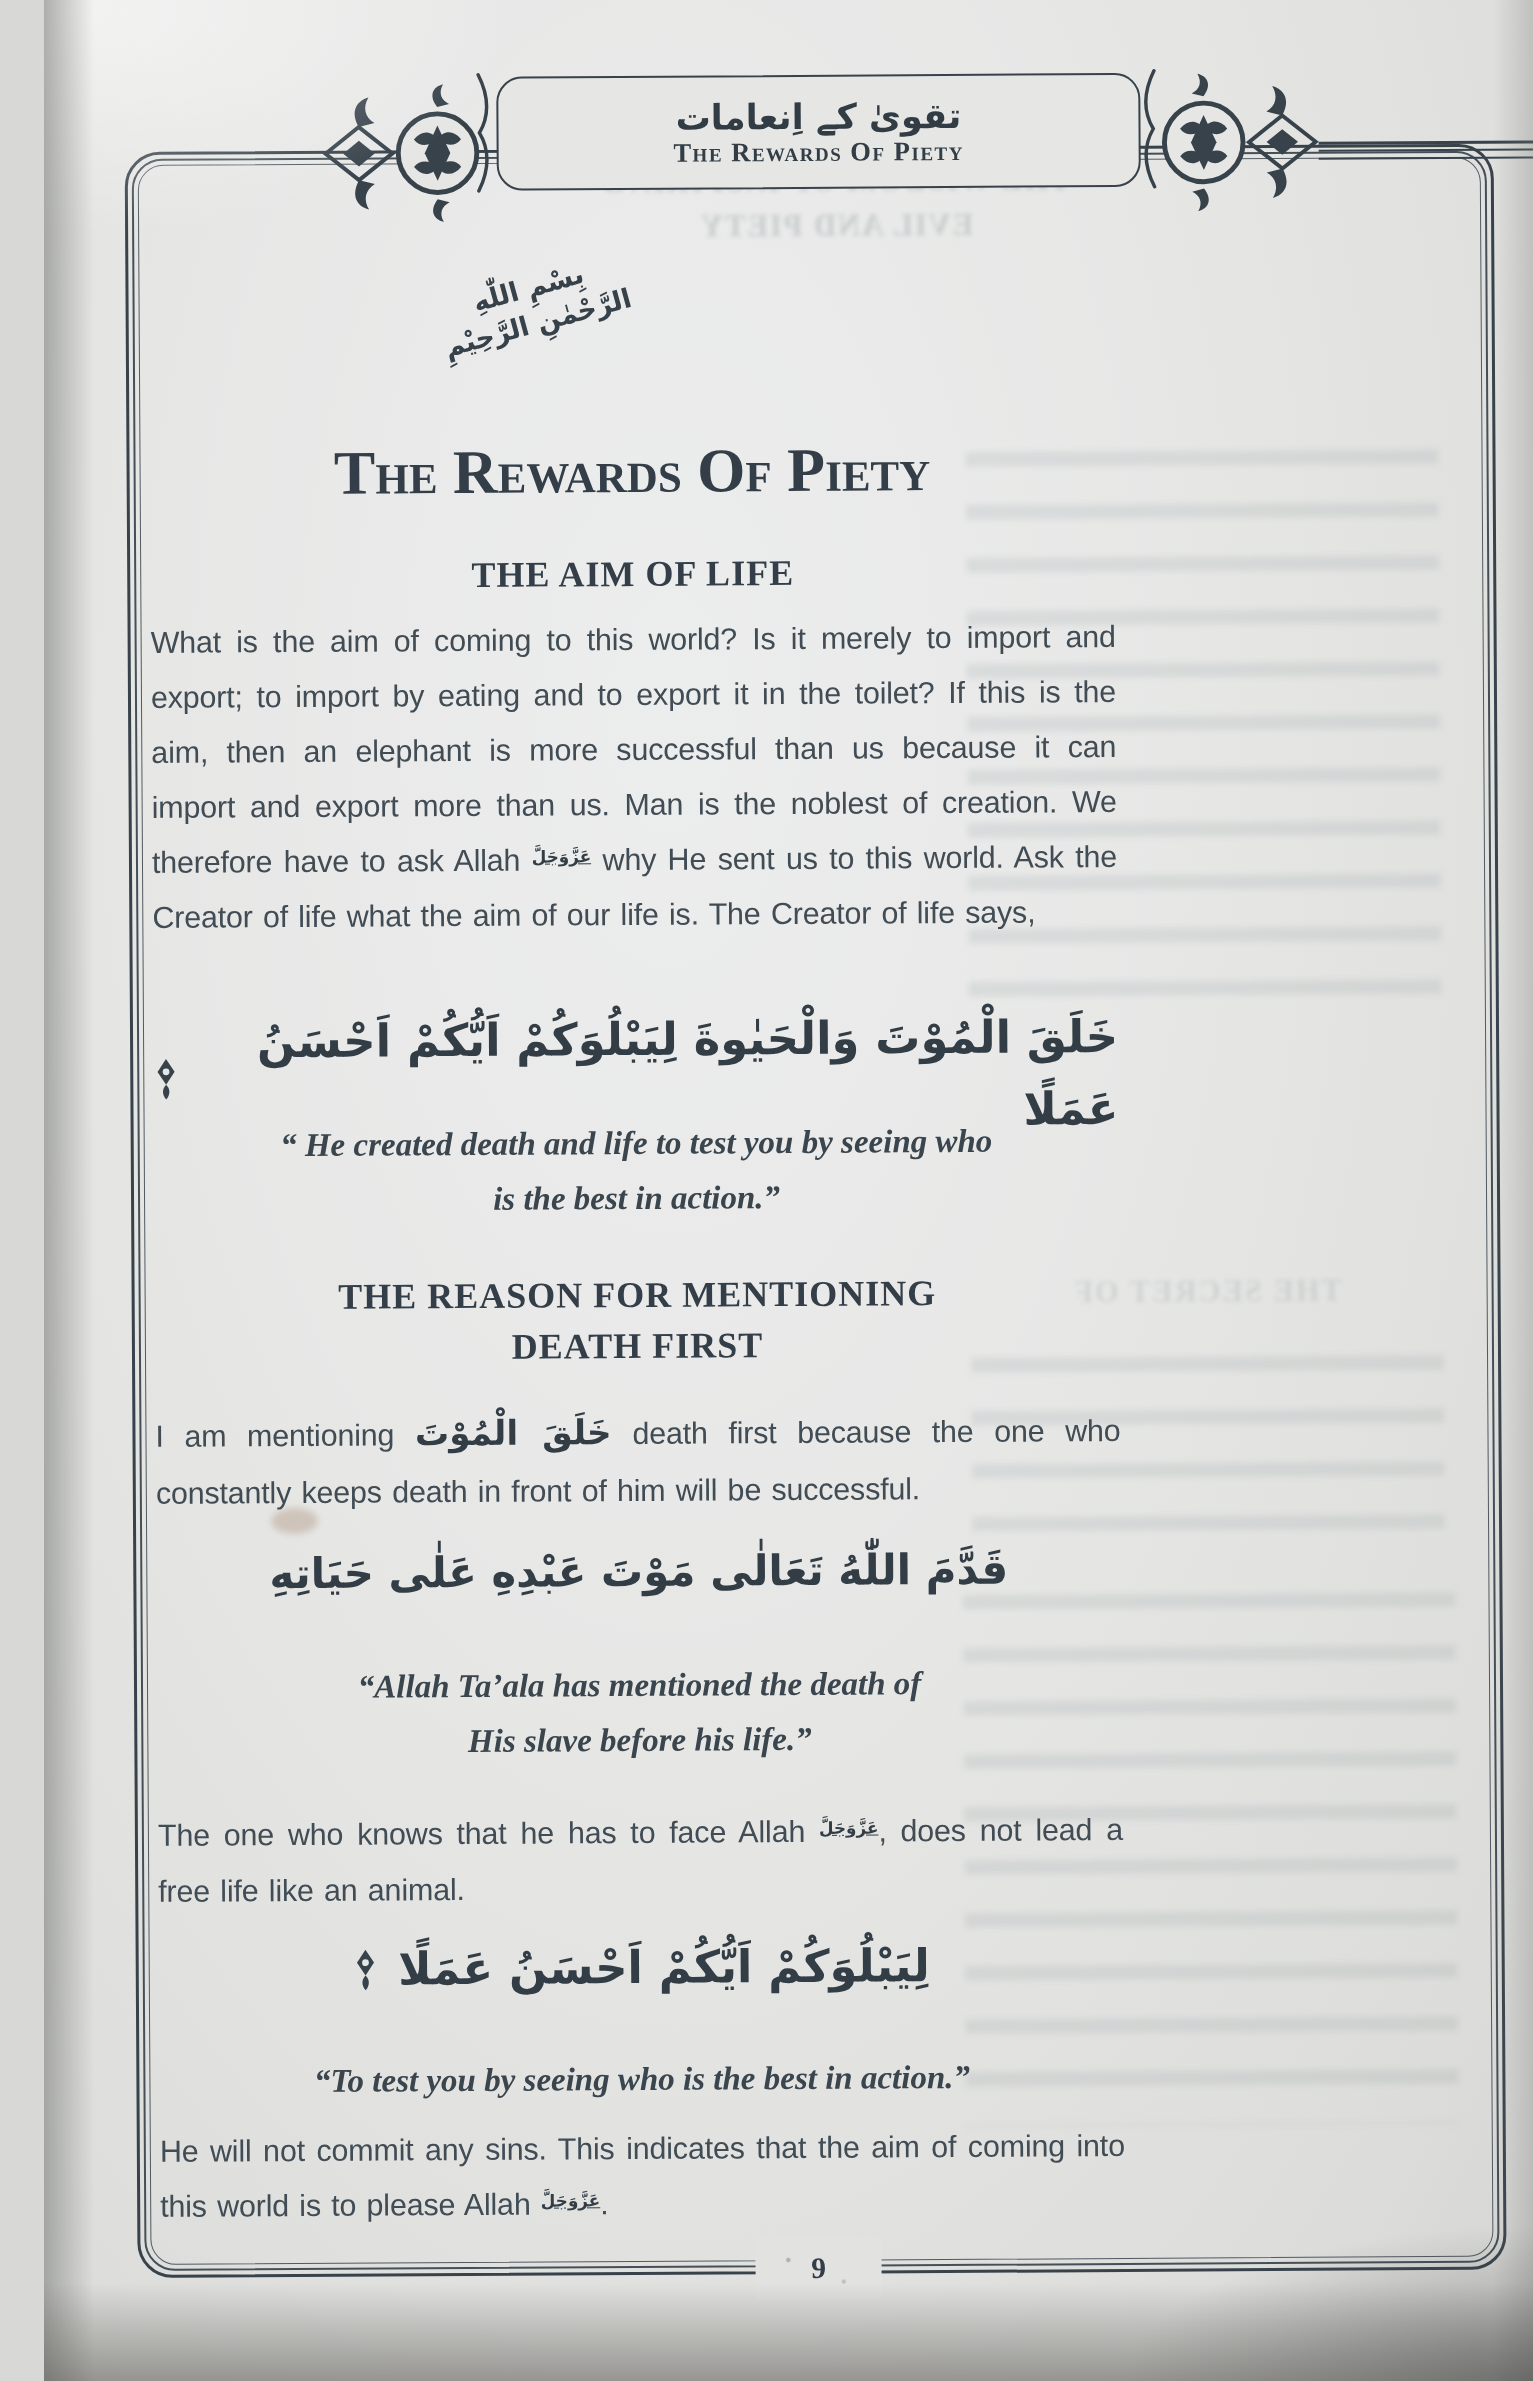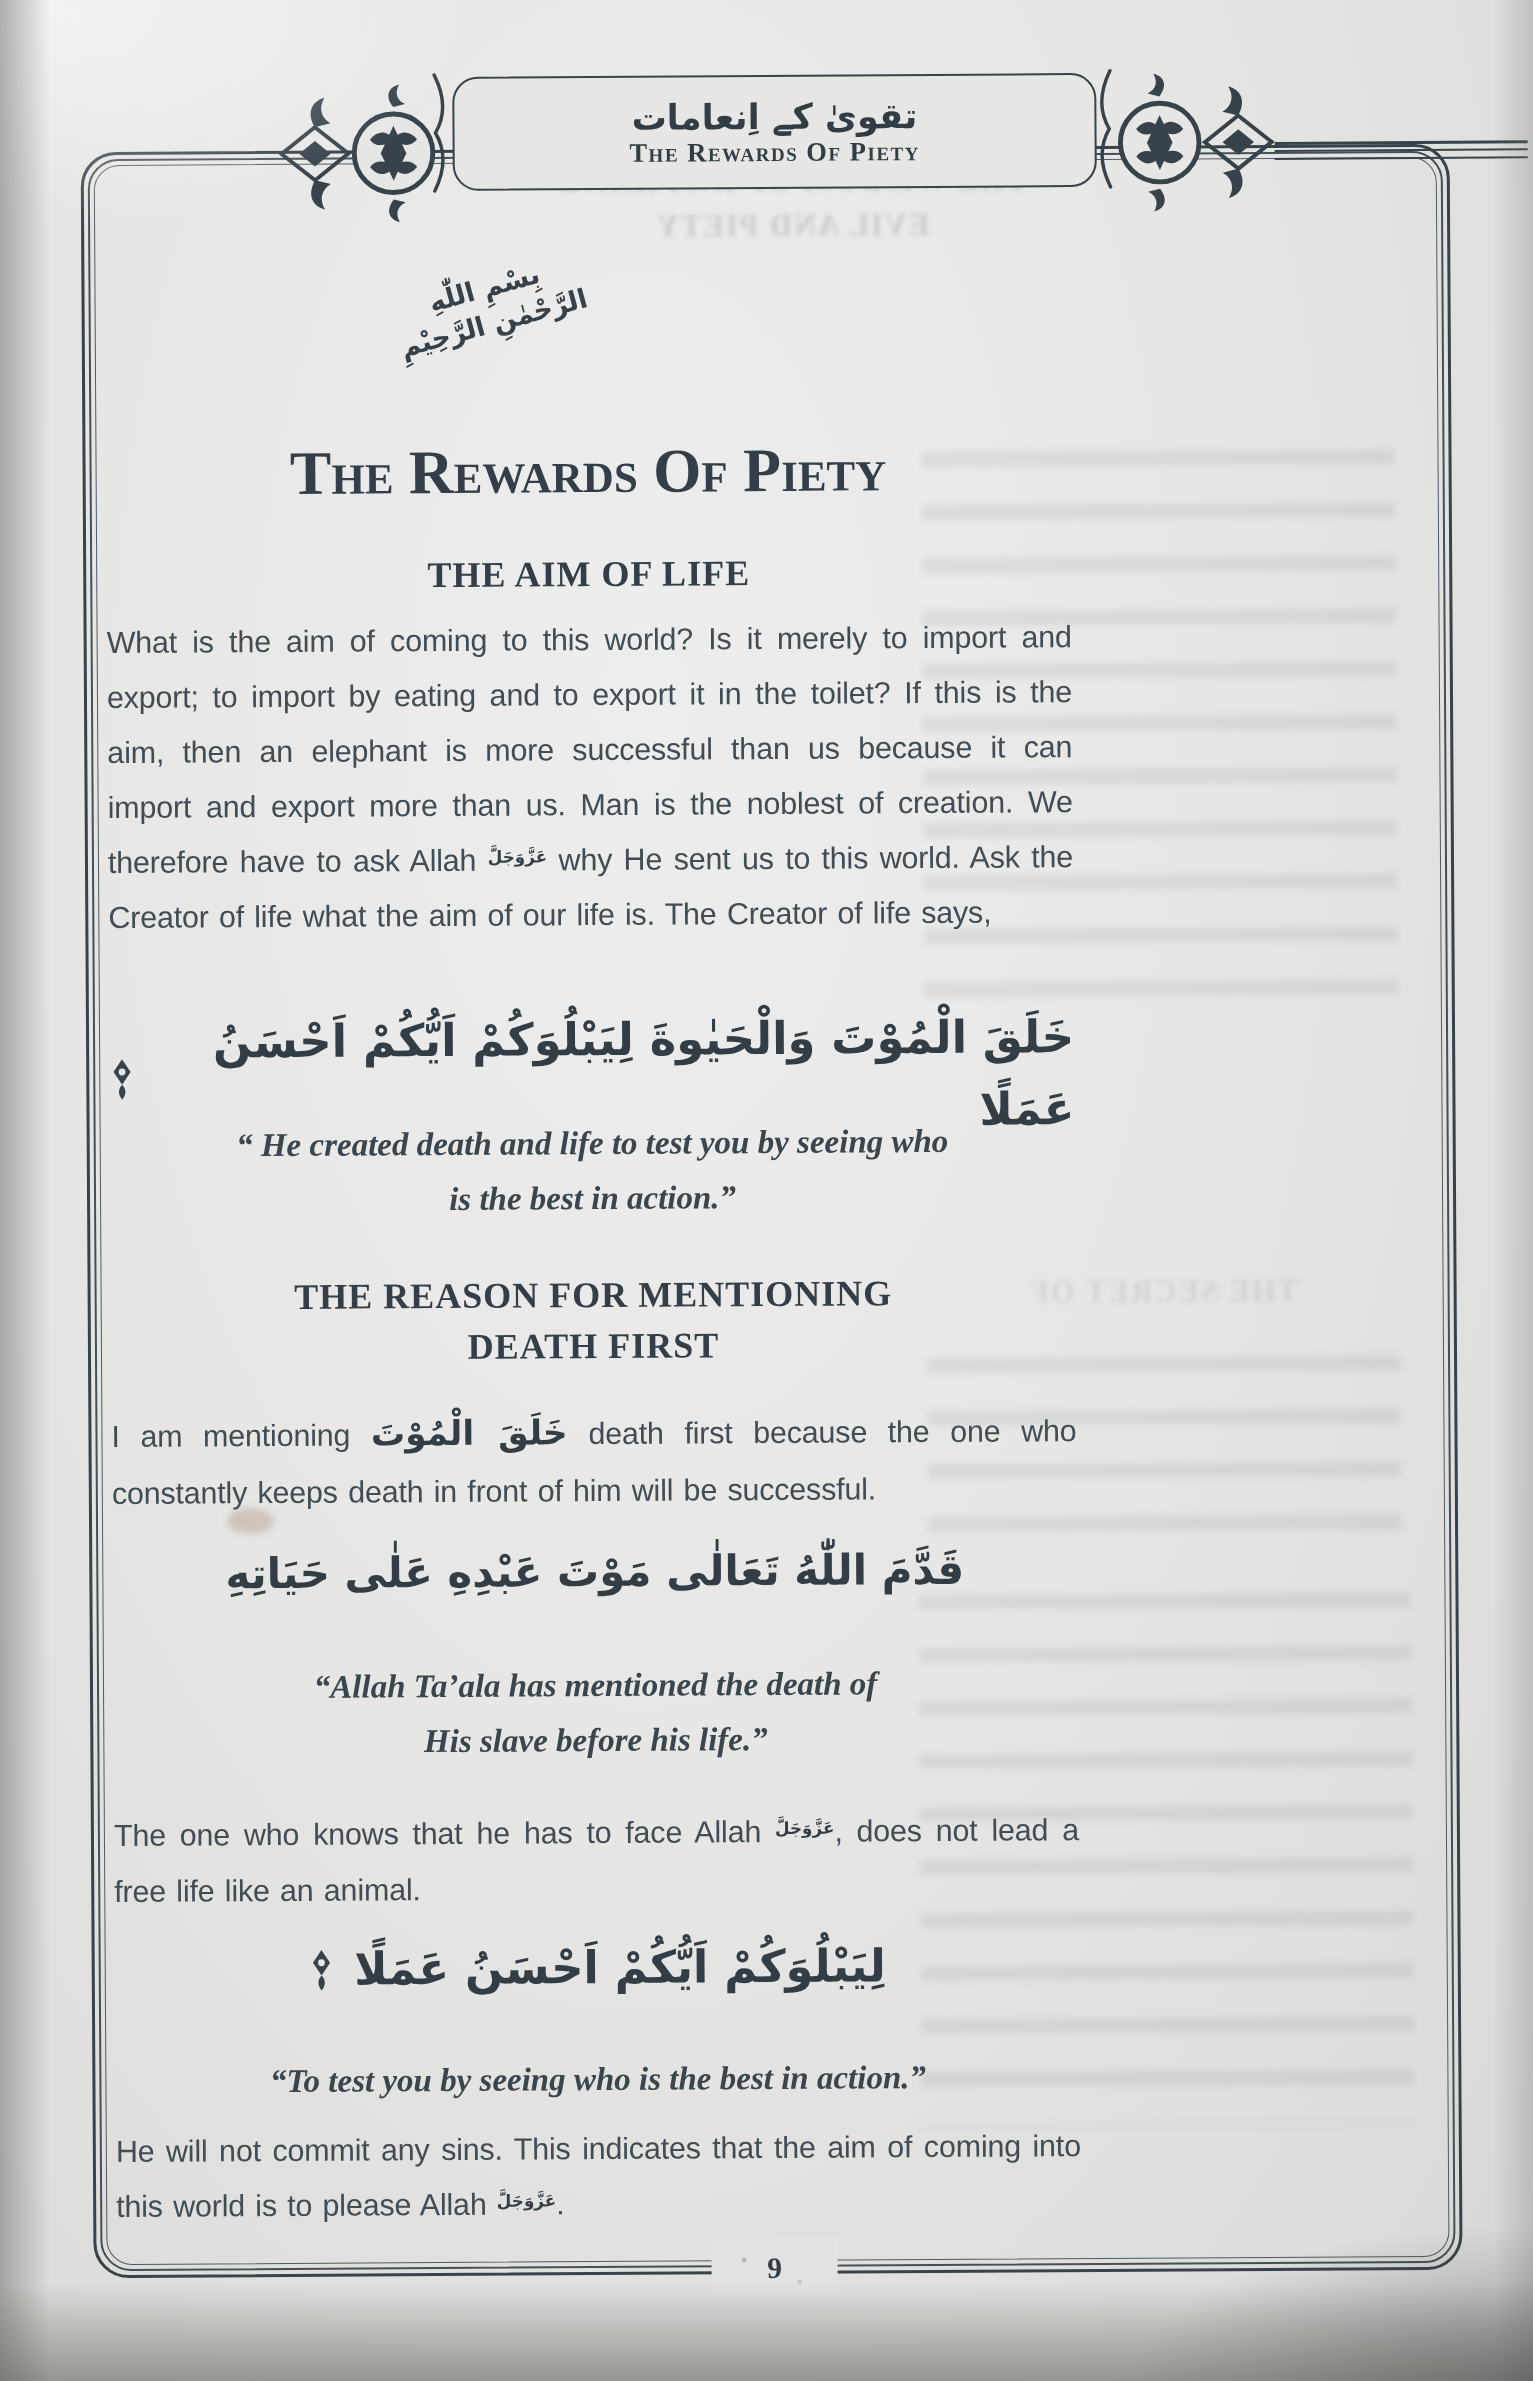--- a/index.html
+++ b/index.html
@@ -8,21 +8,21 @@
     --paper:#e6e7e5;
     --paper2:#e2e3e1;
   }
   html,body{margin:0;padding:0;}
   body{
     width:1534px;height:2382px;position:relative;overflow:hidden;
     background:#d8d9d6;
     font-family:"Liberation Sans","DejaVu Sans",sans-serif;
   }
   .photo{position:absolute;inset:0;
-    background:radial-gradient(ellipse at 42% 30%, #eceded 0%, #e6e7e5 45%, #dcddda 85%, #d4d5d2 100%);}
+    background:radial-gradient(ellipse at 42% 30%, #eceded 0%, #e6e7e5 45%, #dcddda 85%, #d4d5d2 100%);margin-left:44px;}
   .sheet{position:absolute;inset:0;transform:rotate(-0.35deg);transform-origin:50% 50%;}
 
   
   .ghost-h{position:absolute;transform:scaleX(-1);filter:blur(2px);
     color:rgba(75,90,105,.20);font-weight:bold;font-size:30.5px;
     font-family:"Liberation Serif","DejaVu Serif",serif;letter-spacing:2px;text-align:center;}
   .ghost-bars{position:absolute;filter:blur(3px);
     background:repeating-linear-gradient(180deg, rgba(105,118,130,.12) 0 14.8px, rgba(0,0,0,0) 14.8px 53px);}
 
   
@@ -53,21 +53,21 @@
     transform:rotate(-15deg);font-family:"DejaVu Sans",sans-serif;font-weight:bold;
     font-size:26.6px;line-height:36px;color:#36414a;direction:rtl;}
   .maintitle{top:435px;text-align:center;font-family:"Liberation Serif","DejaVu Serif",serif;
     font-weight:bold;font-variant:small-caps;font-size:62px;color:#333e48;letter-spacing:0;}
   .h-sec{text-align:center;font-family:"Liberation Serif","DejaVu Serif",serif;
     font-weight:bold;font-size:36px;color:#333e48;letter-spacing:1px;line-height:51px;}
   .para{font-size:30.5px;line-height:55px;text-align:justify;color:#414c55;
     letter-spacing:-0.2px;word-spacing:2px;}
   .run-ar{font-family:"DejaVu Sans",sans-serif;font-weight:bold;font-size:1.12em;color:#323d46;}
   .run-sym{display:inline-block;font-family:"DejaVu Sans",sans-serif;font-weight:bold;
-    font-size:.55em;transform:translateY(-7.9px);color:#323d46;line-height:.8;}
+    font-size:.55em;transform:translateY(-7.9px);color:#323d46;line-height:.8;text-decoration:underline;}
   .verse{display:flex;justify-content:center;align-items:center;gap:19.7px;}
   .verse .ar{font-family:"DejaVu Sans",sans-serif;font-weight:bold;font-size:45px;
     color:#323d46;direction:rtl;line-height:1.6;}
   .bud{flex:0 0 auto;}
   .trans{text-align:center;font-family:"Liberation Serif","DejaVu Serif",serif;
     font-style:italic;font-weight:bold;font-size:33px;line-height:55px;color:#3a454e;}
 
   
   .numpatch{position:absolute;left:705px;top:2238px;width:126px;height:61px;
     background:

